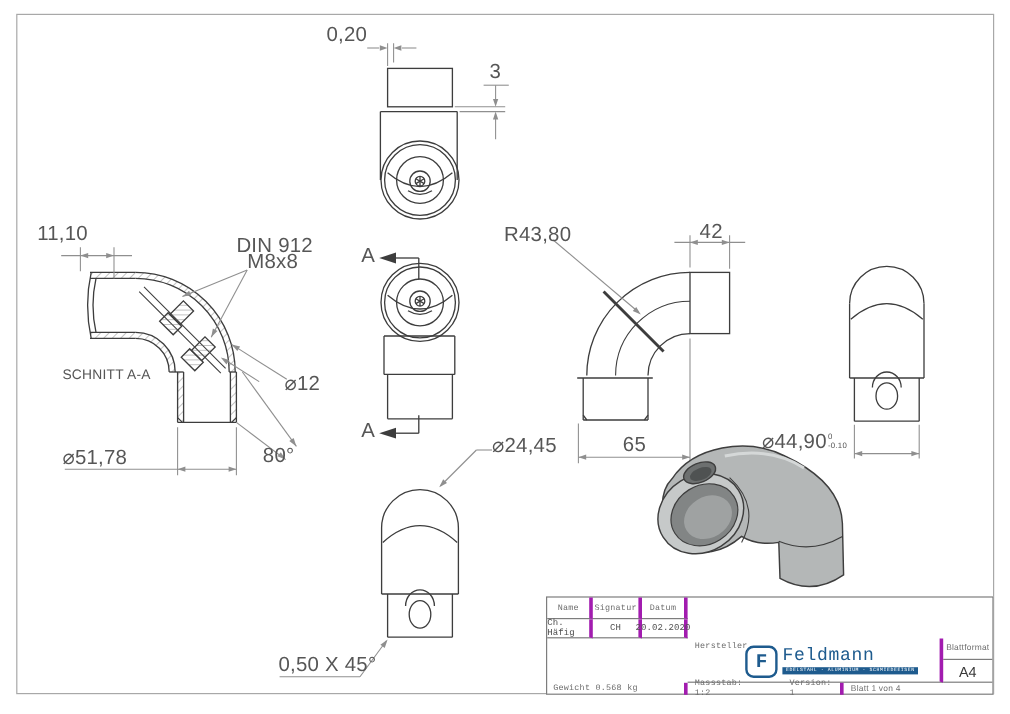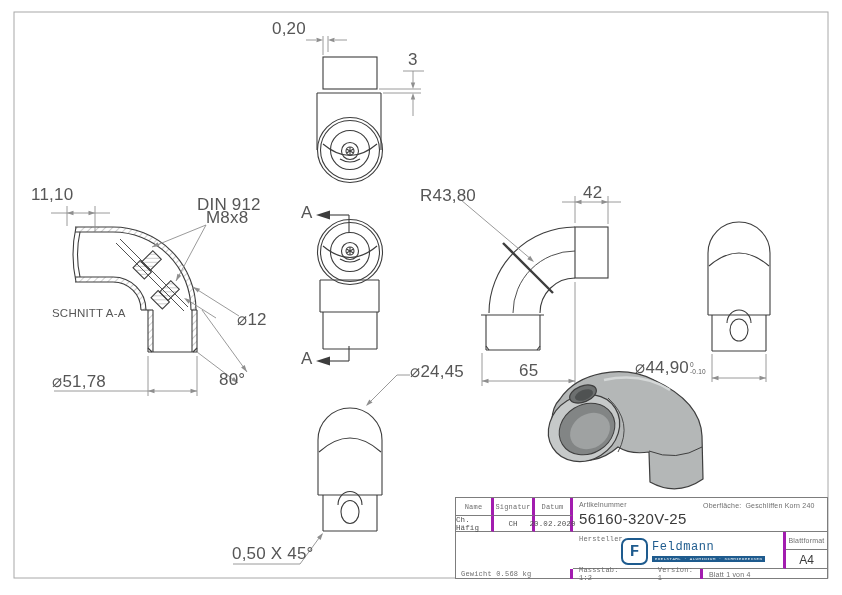--- a/index.html
+++ b/index.html
@@ -25,21 +25,21 @@
   .val{font-size:7.5px;color:#4f4f4f;letter-spacing:.1px;}
   .artnum{position:absolute;left:6px;top:12px;font-size:15px;color:#3a3a3a;letter-spacing:.4px;}
   .surfrow{position:absolute;left:130px;top:4px;display:flex;gap:4px;}
   .a4{font-size:12px;color:#3a3a3a;}
   
   .logo{position:absolute;left:48px;top:6px;display:flex;align-items:flex-start;gap:4px;}
   .fbox{width:23px;height:23px;border:2.5px solid #1e5b8e;border-radius:7px;
         display:flex;align-items:center;justify-content:center;
         font-size:16px;font-weight:700;color:#1e5b8e;}
   .logocol{display:flex;flex-direction:column;}
-  .feldmann{font-size:12px;color:#1e5b8e;letter-spacing:.6px;font-weight:500;line-height:18px;}
+  .feldmann{font-size:15px;color:#1e5b8e;letter-spacing:.6px;font-weight:500;line-height:18px;}
   .banner{background:#1e5b8e;color:#ffffff;font-size:4px;line-height:6px;
           padding:0 3px;letter-spacing:.5px;text-align:center;}
 </style>
 </head>
 <body>
 
 <div class="sheet">
 
   <svg class="art" width="842" height="595" viewBox="0 0 842 595">
     <defs>
@@ -311,28 +311,20 @@
     <div class="cell bR bB ctr" style="left:0;top:18px;width:38px;height:16px">
       <span class="val">Ch. Häfig</span>
       </div>
     <div class="cell bR bB ctr" style="left:38px;top:18px;width:41px;height:16px">
       <span class="val">CH</span>
       </div>
     <div class="cell bR bB ctr" style="left:79px;top:18px;width:38px;height:16px">
       <span class="val">20.02.2020</span>
       </div>
 
-    <div class="cell bB" style="left:117px;top:0;width:254px;height:34px">
-      <span class="lbl" style="position:absolute;left:6px;top:3px">Artikelnummer</span>
-      <span class="artnum">56160-320V-25</span>
-      <div class="surfrow">
-        <span class="lbl">Oberfläche:</span>
-        <span class="lbl">Geschliffen Korn 240</span>
-      </div>
-    </div>
 
 
     <div class="cell bR bB" style="left:117px;top:34px;width:213px;height:37px">
       <span class="lbl" style="position:absolute;left:6px;top:3px">Hersteller</span>
       <div class="logo">
         <div class="fbox">F</div>
         <div class="logocol">
           <span class="feldmann">Feldmann</span>
           <div class="banner">EDELSTAHL · ALUMINIUM · SCHMIEDEEISEN</div>
         </div>

